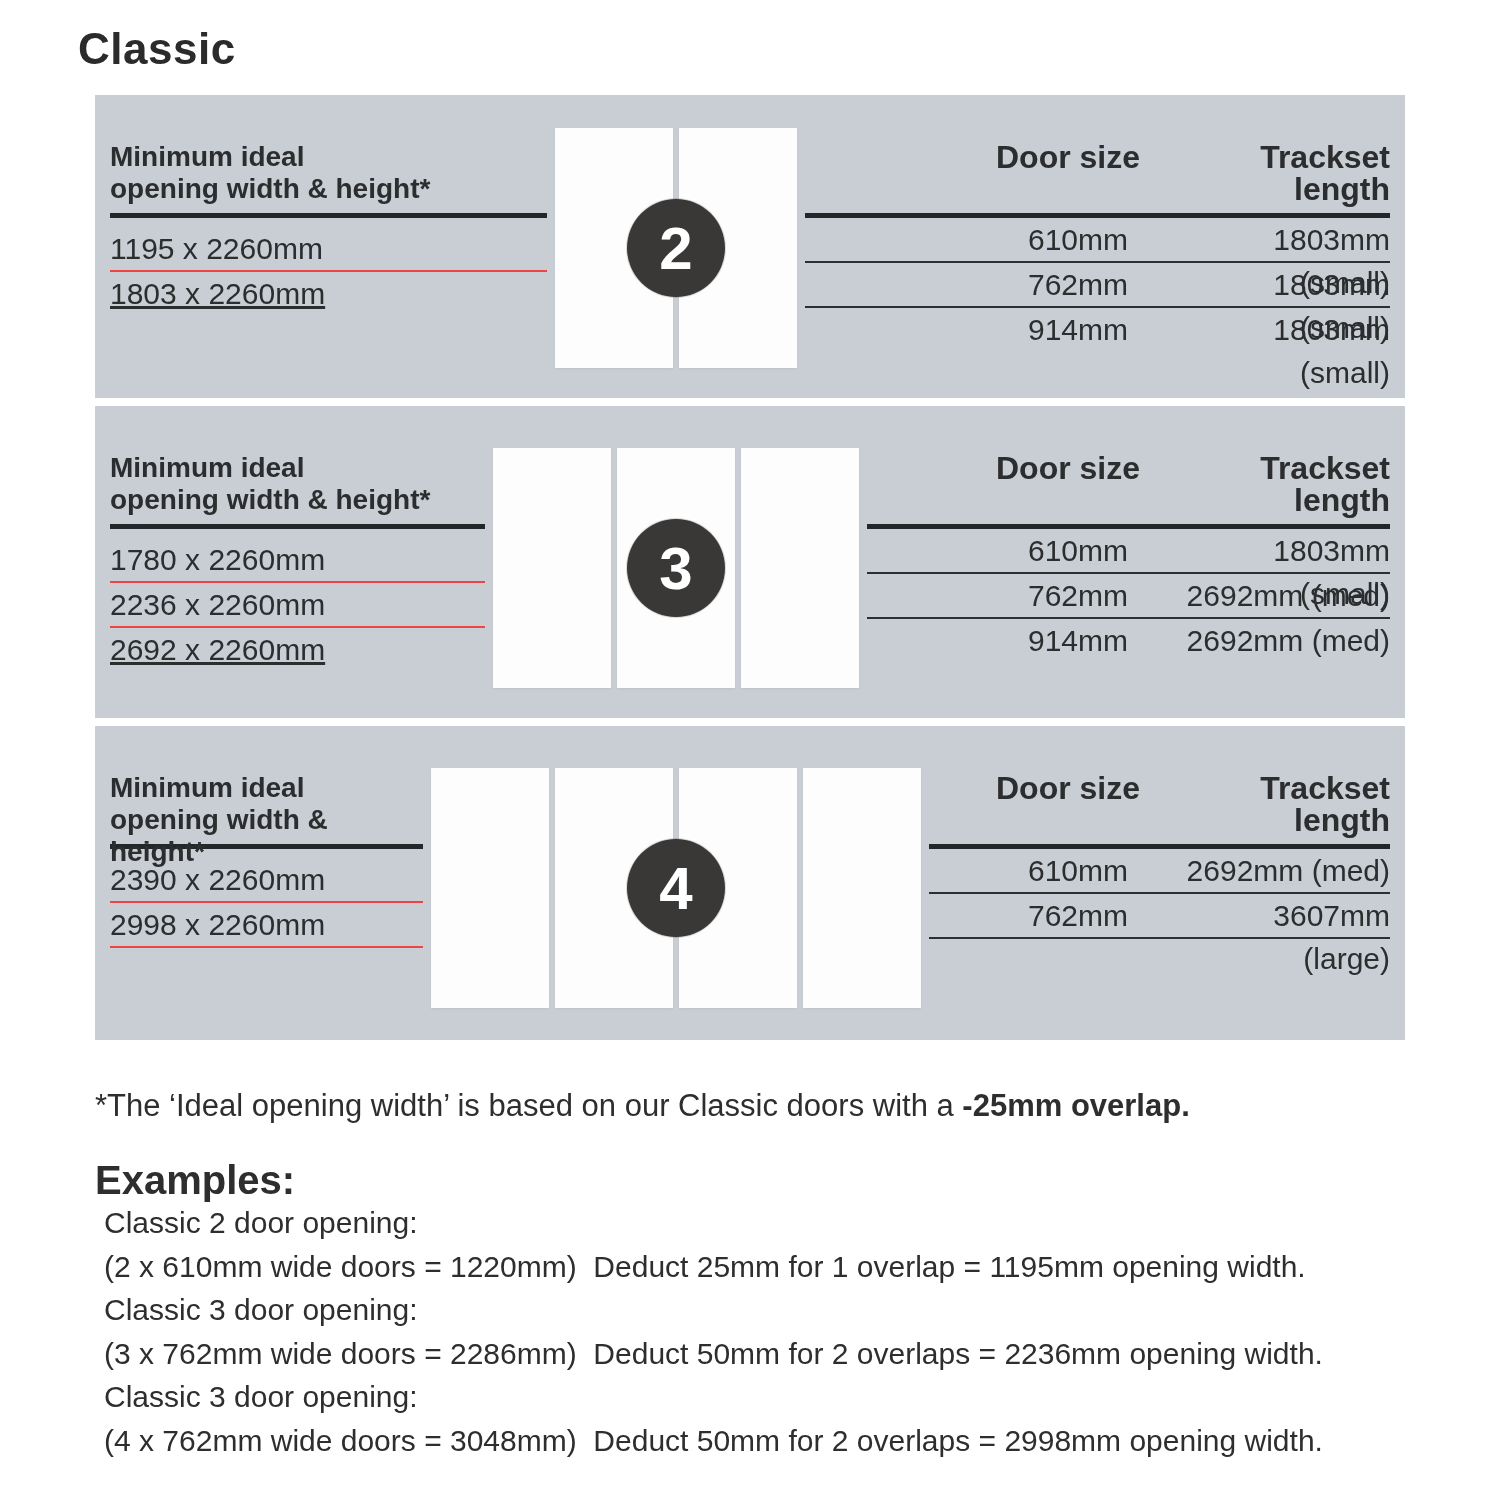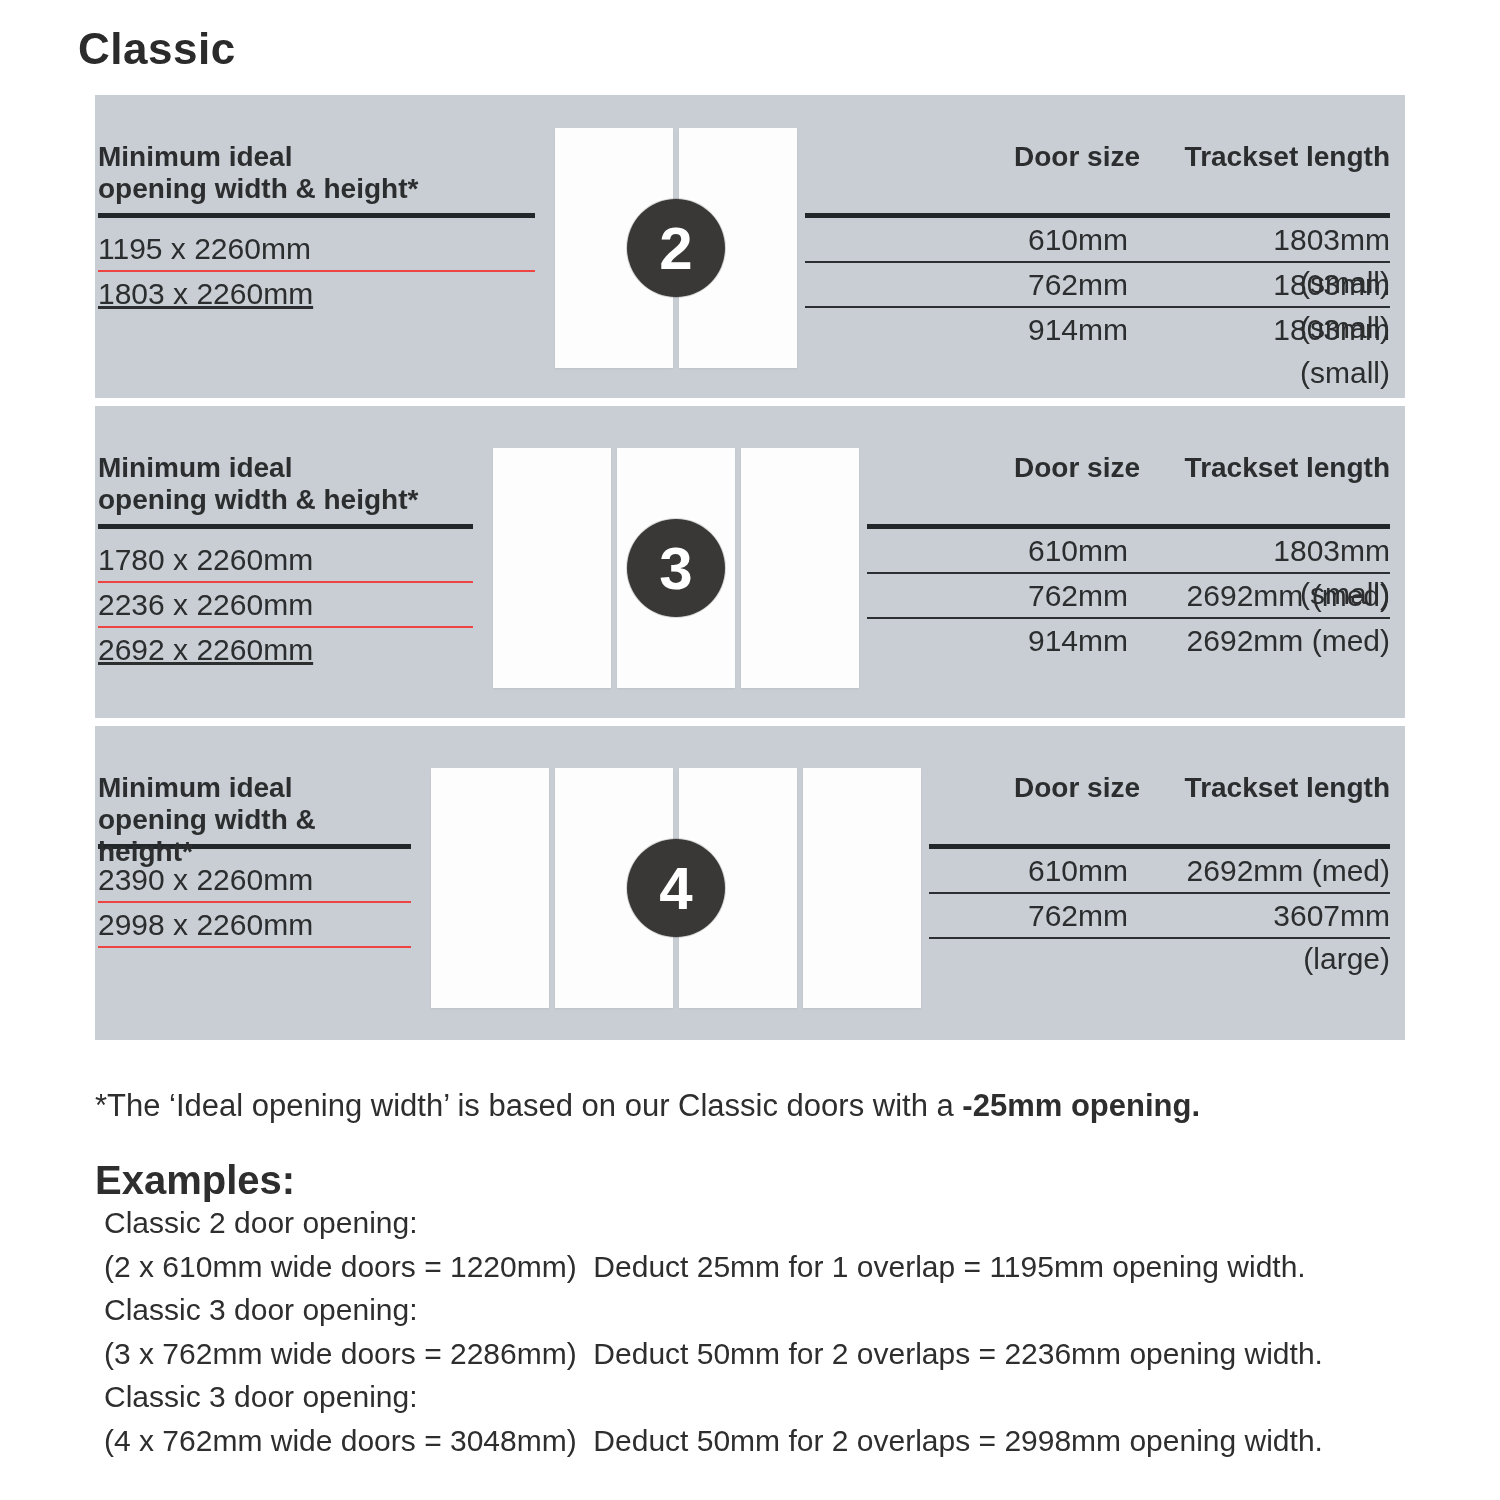--- a/index.html
+++ b/index.html
@@ -21,21 +21,21 @@
     width:1310px; height:945px;
     background:#c9ced4;
   }
   .sec { position:relative; }
   .sec.s1 { height:303px; }
   .sec.s2 { height:312px; }
   .sec.s3 { height:314px; }
   .sep { height:8px; background:#ffffff; }
 
   
-  .left-table { position:absolute; top:0; left:3px; padding-top:46px; }
+  .left-table { position:absolute; top:0; left:15px; padding-top:46px; }
   .s1 .left-table { width:437px; }
   .s2 .left-table { width:375px; }
   .s3 .left-table { width:313px; }
   .lt-header { font-size:28px; font-weight:bold; line-height:32px; height:64px; }
   .thick-rule { margin-top:8px; height:5px; background:#22272a; }
   .rows { padding-top:9px; }
   .row {
     height:45px; line-height:43px; font-size:30px;
     border-bottom:2px solid #ef4444;
   }
@@ -56,21 +56,21 @@
     display:flex; align-items:center; justify-content:center;
     box-shadow:0 0 0 1px rgba(0,0,0,0.15);
   }
 
   
   .right-table { position:absolute; top:0; right:15px; padding-top:46px; }
   .s1 .right-table { left:710px; }
   .s2 .right-table { left:772px; }
   .s3 .right-table { left:834px; }
   .rt-head, .rt-row { display:grid; grid-template-columns:1fr 210px; }
-  .rt-head { font-size:28px; font-weight:bold; line-height:32px; height:64px; align-items:start; }
+  .rt-head { font-size:32px; font-weight:bold; line-height:32px; height:64px; align-items:start; }
   .rt-head .c1 { text-align:right; padding-right:40px; }
   .rt-head .c2 { text-align:right; }
   .rt-row {
     height:45px; line-height:43px; font-size:30px;
     border-bottom:2px solid #2c2f31;
   }
   .rt-row .c1 { text-align:right; padding-right:52px; }
   .rt-row .c2 { text-align:right; }
   .s1 .rt-rows .rt-row:last-child,
   .s2 .rt-rows .rt-row:last-child { border-bottom:none; }
@@ -219,21 +219,21 @@
           <div class="rt-row">
             <span class="c1">762mm</span>
             <span class="c2">3607mm (large)</span>
           </div>
         </div>
       </div>
     </section>
 
   </div>
 
-  <p class="footnote"><span>*The ‘Ideal opening width’ is based on our Classic doors with a </span><b>-25mm opening.</b></p>
+  <p class="footnote"><span>*The ‘Ideal opening width’ is based on our Classic doors with a </span><b>-25mm overlap.</b></p>
 
   <p class="ex-head">Examples:</p>
 
   <div class="ex-lines">
     <p>Classic 2 door opening:</p>
     <p>(2 x 610mm wide doors = 1220mm)  Deduct 25mm for 1 overlap = 1195mm opening width.</p>
     <p>Classic 3 door opening:</p>
     <p>(3 x 762mm wide doors = 2286mm)  Deduct 50mm for 2 overlaps = 2236mm opening width.</p>
     <p>Classic 3 door opening:</p>
     <p>(4 x 762mm wide doors = 3048mm)  Deduct 50mm for 2 overlaps = 2998mm opening width.</p>

